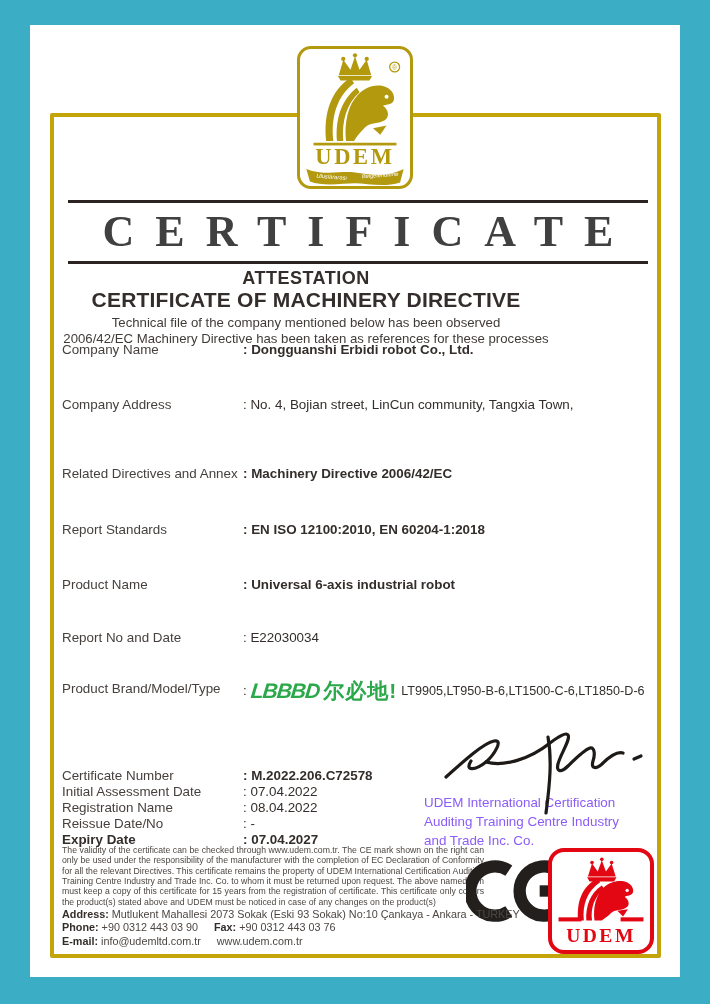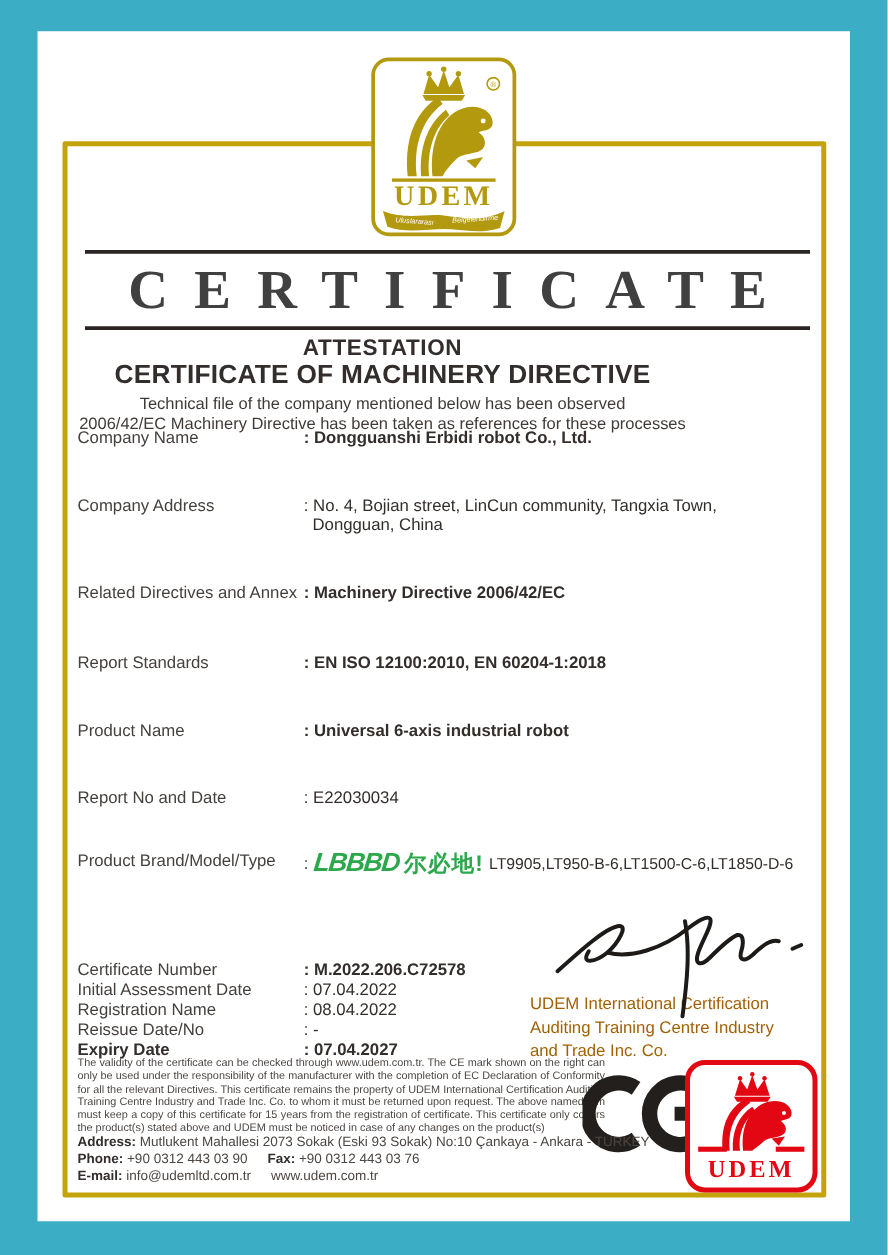--- a/index.html
+++ b/index.html
@@ -34,24 +34,24 @@
   .frow .lbl{position:absolute;left:0;top:0;}
   .frow .val{position:absolute;left:181px;top:0;color:#332e2b;white-space:nowrap;}
   .frow .val.b{font-weight:700;}
   .frow .lbl.b{font-weight:700;color:#332e2b;}
   .val-line2{display:block;padding-left:7px;}
   .brandrow .val{display:flex;align-items:center;gap:4px;}
   .lbbbd{
     font-weight:700;font-style:italic;font-size:21px;color:#2aa84a;
     letter-spacing:-1px;transform:skewX(-6deg);line-height:1;
   }
-  .cjk{font-weight:700;font-size:18px;color:#2aa84a;line-height:1;letter-spacing:1px;}
+  .cjk{font-weight:700;font-size:21px;color:#2aa84a;line-height:1;letter-spacing:1px;}
   .models{font-size:12.6px;color:#332e2b;}
   .sig-svg{position:absolute;left:408px;top:700px;width:225px;height:95px;z-index:3;}
-  .sig-line{position:absolute;left:394px;width:240px;font-size:13.4px;color:#a16207;z-index:2;}
+  .sig-line{position:absolute;left:394px;width:240px;font-size:13.4px;color:#8b5cf6;z-index:2;}
   .fineprint{
     position:absolute;left:32px;top:820px;width:422px;
     font-size:8.7px;line-height:10.35px;color:#4c4642;text-align:justify;z-index:2;
   }
   .ce-mark{position:absolute;left:436px;top:829px;width:98px;height:74px;z-index:2;}
   .red-logo{
     position:absolute;left:518px;top:823px;width:106px;height:106px;
     background:#fff;border:4px solid #e30613;border-radius:16px;
     box-sizing:border-box;z-index:2;overflow:hidden;
   }
@@ -100,21 +100,21 @@
   <div class="center-line h-tech" style="top:290px;">Technical file of the company mentioned below has been observed</div>
   <div class="center-line h-tech" style="top:306px;">2006/42/EC Machinery Directive has been taken as references for these processes</div>
 
   <div class="frow" style="top:317px;">
     <span class="lbl">Company Name</span>
     <span class="val b">: Dongguanshi Erbidi robot Co., Ltd.</span>
   </div>
 
   <div class="frow" style="top:372px;">
     <span class="lbl">Company Address</span>
-    <span class="val"><span>: No. 4, Bojian street, LinCun community, Tangxia Town,</span><span class="val-line2">Dongguan, China</span></span>
+    <span class="val"><span>: No. 4, Bojian street, LinCun community, Tangxia Town,</span></span>
   </div>
 
   <div class="frow" style="top:441px;">
     <span class="lbl">Related Directives and Annex</span>
     <span class="val b">:  Machinery Directive 2006/42/EC</span>
   </div>
 
   <div class="frow" style="top:497px;">
     <span class="lbl">Report Standards</span>
     <span class="val b">: EN ISO 12100:2010, EN 60204-1:2018</span>

